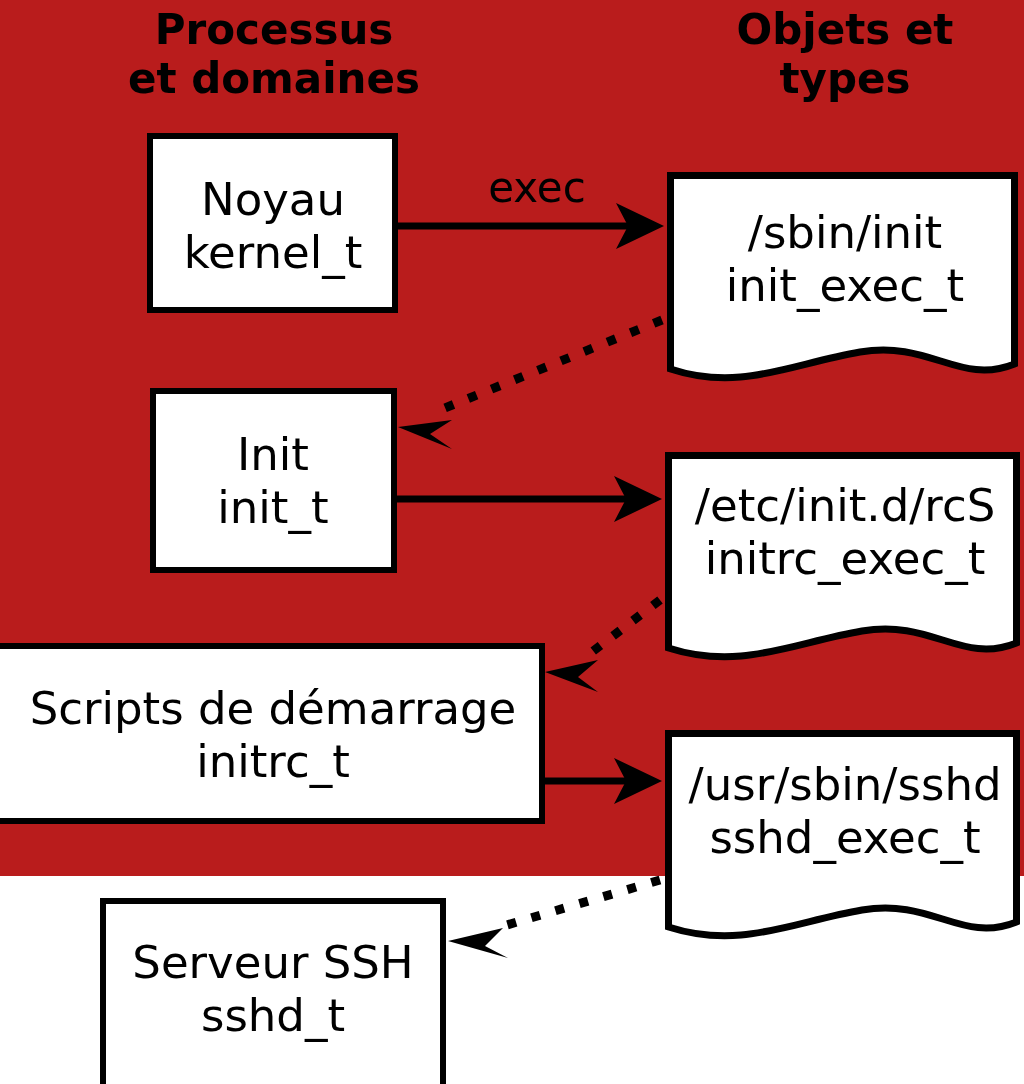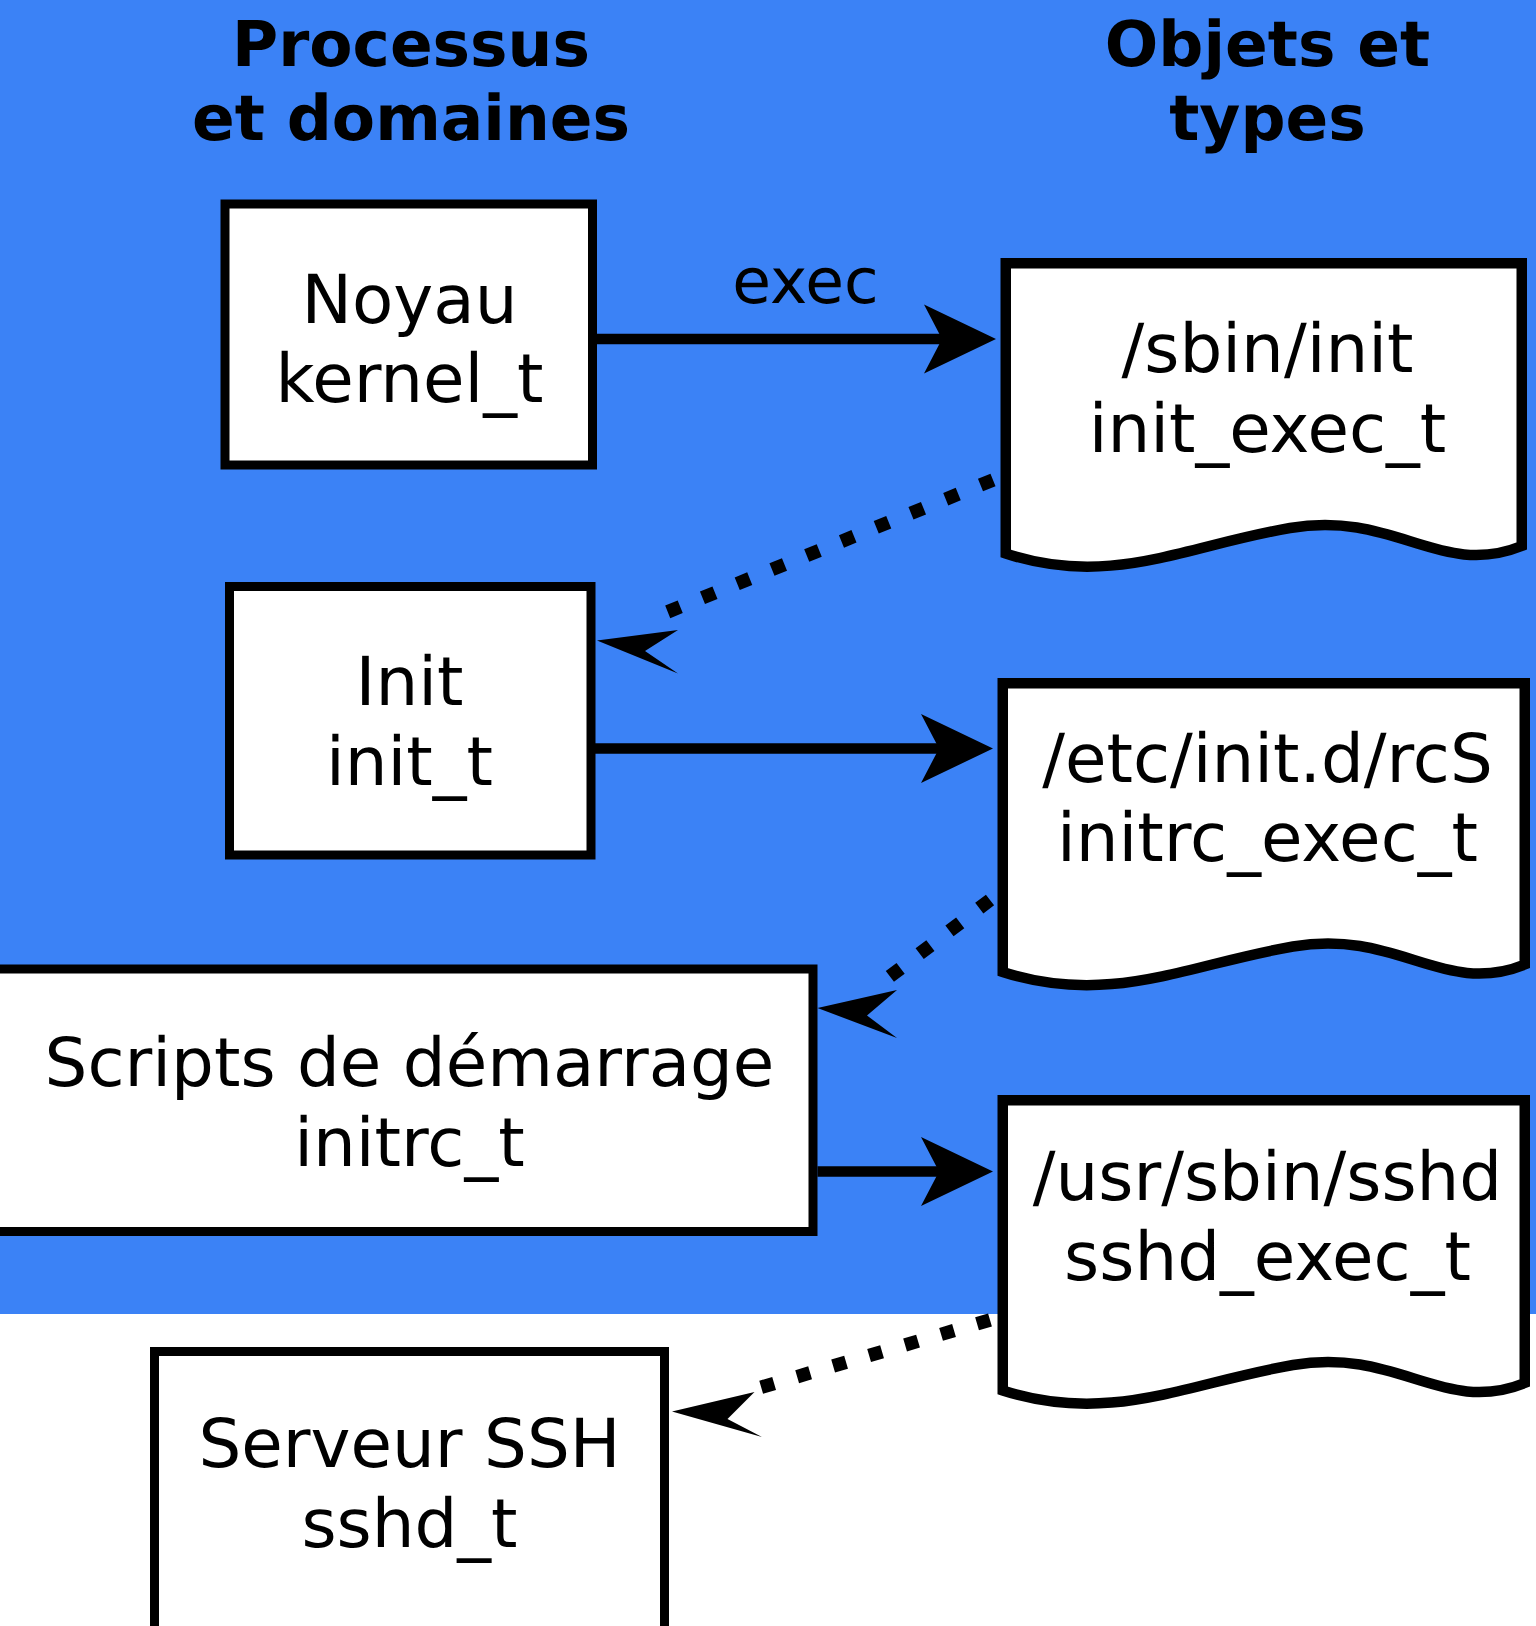--- a/index.html
+++ b/index.html
@@ -10,21 +10,21 @@
   body {
     width: 1024px;
     height: 1084px;
     overflow: hidden;
     font-family: "DejaVu Sans", sans-serif;
   }
   #diagram-root {
     position: relative;
     width: 1024px;
     height: 876px;
-    background: #3b82f6;
+    background: #b91c1c;
     text-align: right;
   }
   svg.diagram {
     display: block;
     width: 1024px;
     height: 1084px;
   }
   .col-header {
     font-family: "DejaVu Sans", sans-serif;
     font-weight: bold;

